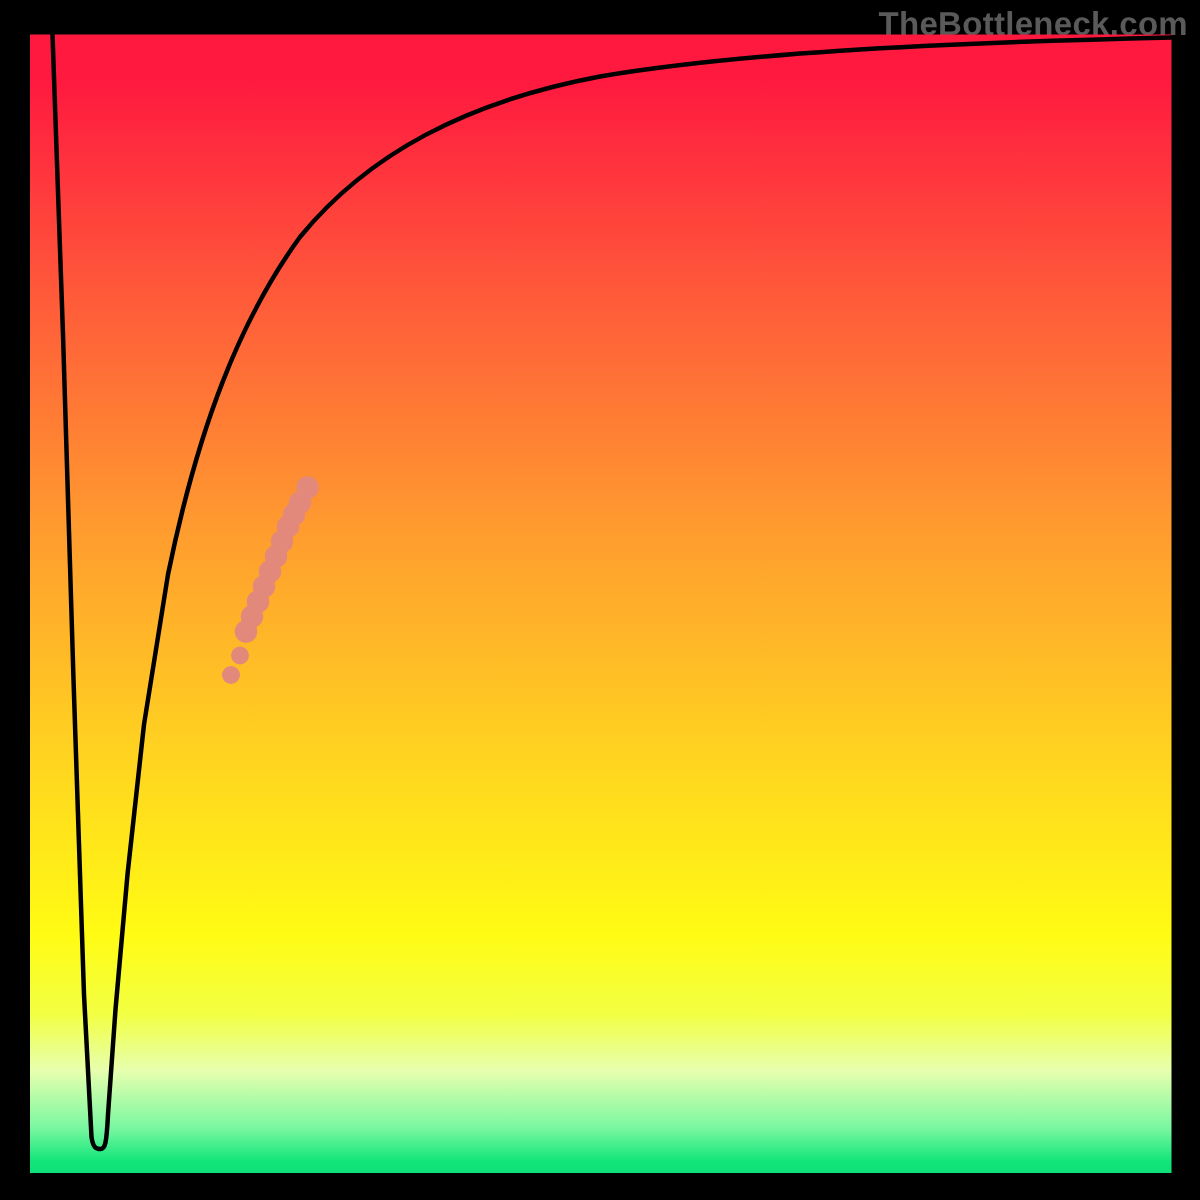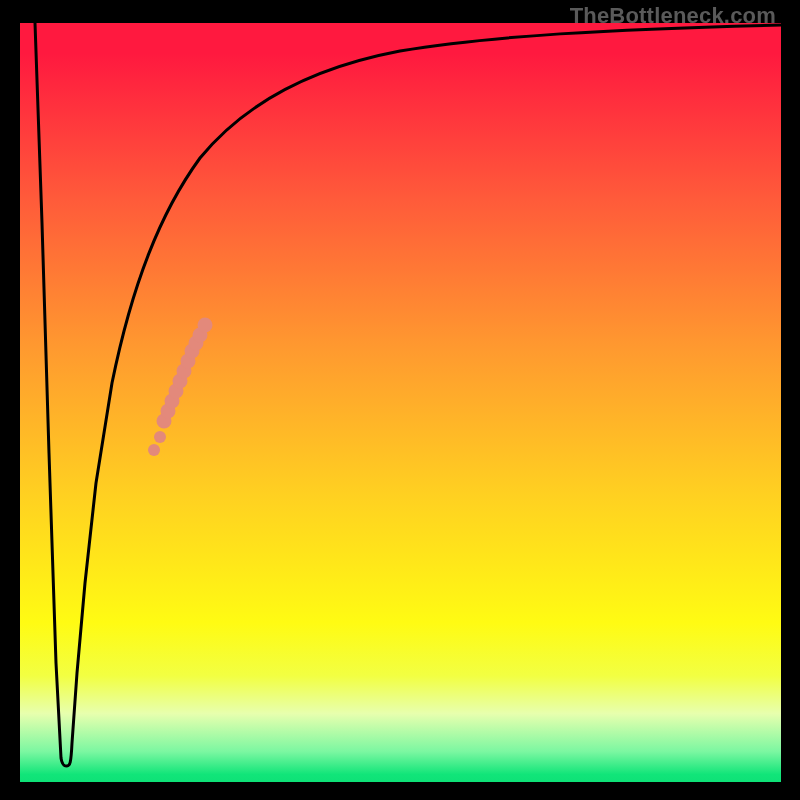--- a/index.html
+++ b/index.html
@@ -42,21 +42,21 @@
     position: absolute;
     left: 0;
     top: 0;
     width: 761px;
     height: 759px;
     overflow: visible;
   }
   .watermark {
     position: absolute;
     top: 3px;
-    right: 24px;
+    right: 8px;
     font-family: Arial, Helvetica, sans-serif;
     font-size: 22px;
     font-weight: 600;
     color: #5a5a5a;
     letter-spacing: 0.2px;
     user-select: none;
     text-align: right;
   }
 </style>
 </head>

